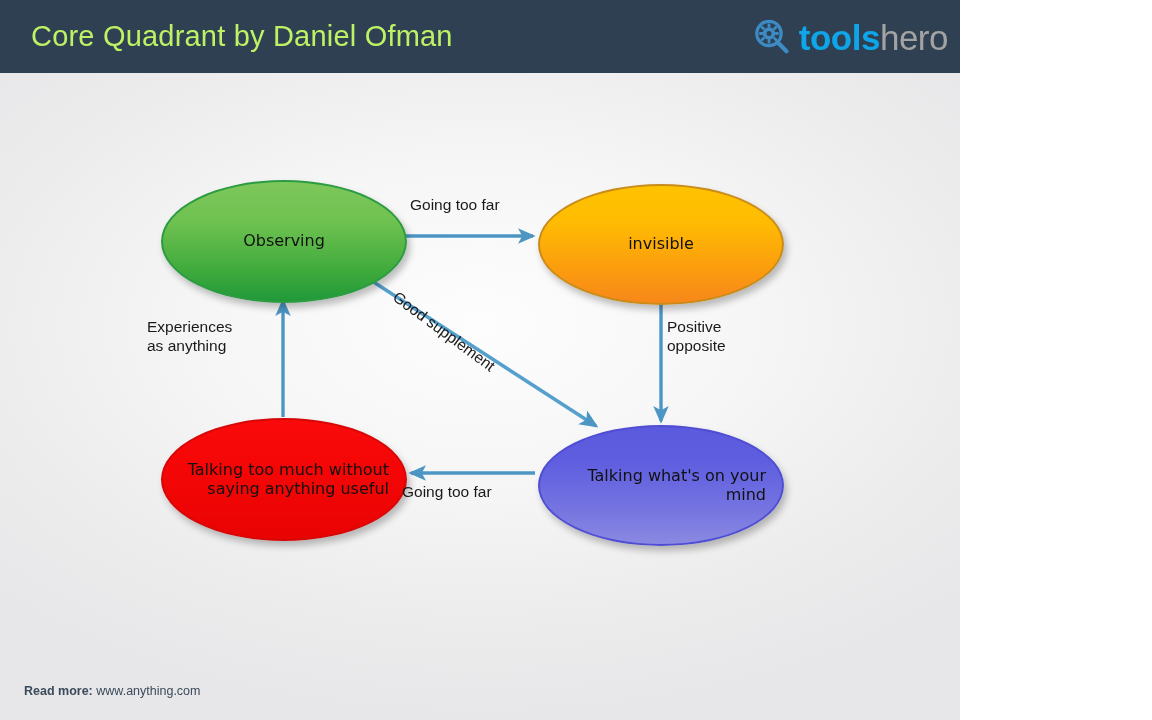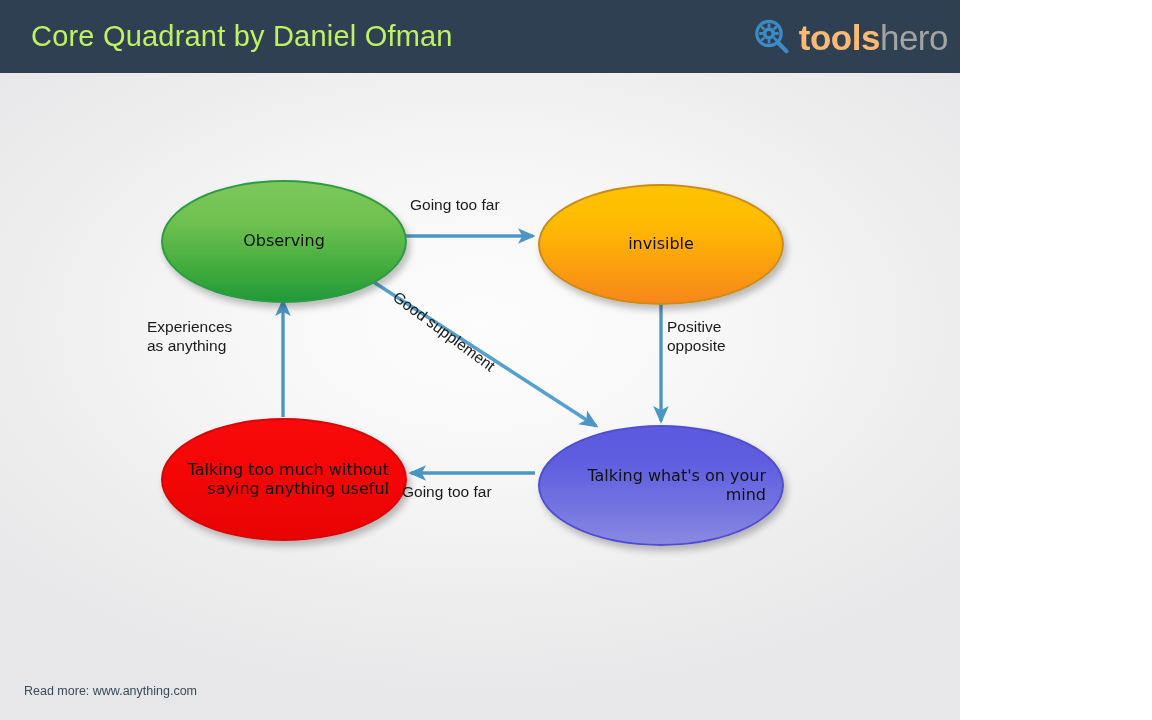--- a/index.html
+++ b/index.html
@@ -58,37 +58,37 @@
     display: block;
   }
   #logo-text {
     font-size: 35px;
     line-height: 35px;
     white-space: nowrap;
     letter-spacing: -0.5px;
   }
   #logo-text .b {
     font-weight: bold;
-    color: #fdba74;
+    color: #0ea5e9;
   }
   #logo-text .n {
     font-weight: normal;
     color: #a3a3a3;
   }
 
   
   #footer {
     position: absolute;
     left: 24px;
     bottom: 22px;
     font-size: 12.5px;
     color: #3a4a5a;
     white-space: nowrap;
   }
-  #footer .lbl { font-weight: normal; text-align: right; }
+  #footer .lbl { font-weight: bold; text-align: right; }
   #footer .url { font-weight: normal; color: #3a4a5a; }
 
   
   #diagram {
     position: absolute;
     left: 0;
     top: 73px;
     width: 960px;
     height: 600px;
   }

